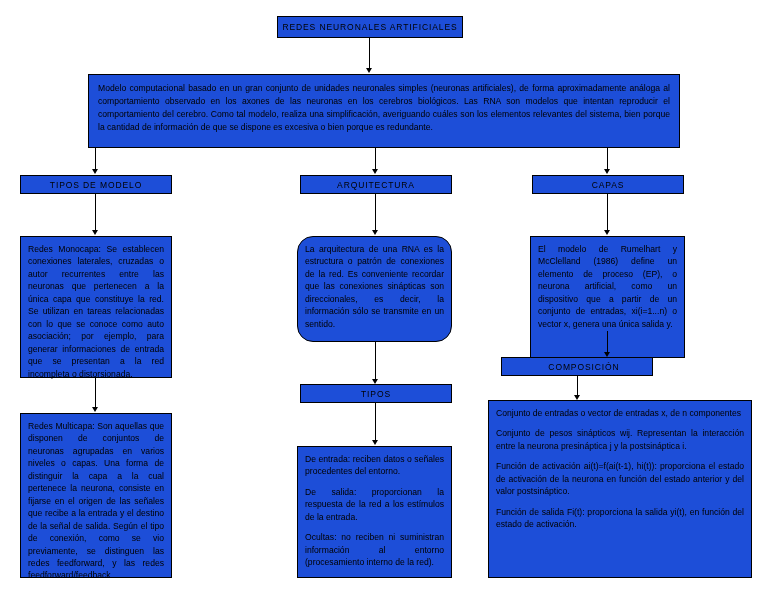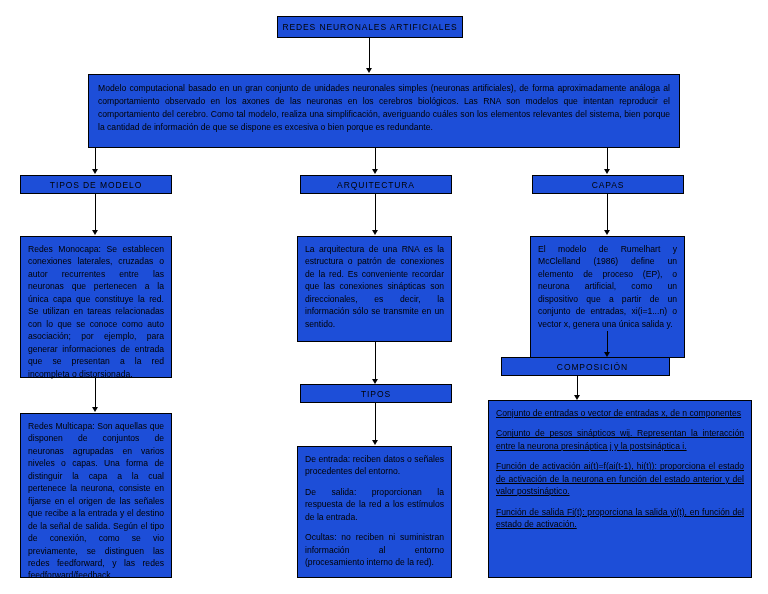--- a/index.html
+++ b/index.html
@@ -120,21 +120,21 @@
     <p>Redes Multicapa: Son aquellas que disponen de conjuntos de neuronas agrupadas en varios niveles o capas. Una forma de distinguir la capa a la cual pertenece la neurona, consiste en fijarse en el origen de las señales que recibe a la entrada y el destino de la señal de salida. Según el tipo de conexión, como se vio previamente, se distinguen las redes feedforward, y las redes feedforward/feedback.</p>
   </div>
 
   <div class="node header-node" style="left:300px; top:175px; width:152px; height:19px;">
     <span>ARQUITECTURA</span>
   </div>
 
   <div class="connector" style="left:375px; top:194px; height:37px;"></div>
   <div class="arrowhead" style="left:372px; top:230px;"></div>
 
-  <div class="node text-node" style="left:297px; top:236px; width:155px; height:106px;">
+  <div class="node text-node" style="left:297px; top:236px; width:155px; height:106px;border-radius:16px;">
     <p>La arquitectura de una RNA es la estructura o patrón de conexiones de la red. Es conveniente recordar que las conexiones sinápticas son direccionales, es decir, la información sólo se transmite en un sentido.</p>
   </div>
 
   <div class="connector" style="left:375px; top:342px; height:38px;"></div>
   <div class="arrowhead" style="left:372px; top:379px;"></div>
 
   <div class="node header-node" style="left:300px; top:384px; width:152px; height:19px;">
     <span>TIPOS</span>
   </div>
 
@@ -154,27 +154,27 @@
   <div class="connector" style="left:607px; top:194px; height:37px;"></div>
   <div class="arrowhead" style="left:604px; top:230px;"></div>
 
   <div class="node text-node" style="left:530px; top:236px; width:155px; height:122px;">
     <p>El modelo de Rumelhart y McClelland (1986) define un elemento de proceso (EP), o neurona artificial, como un dispositivo que a partir de un conjunto de entradas, xi(i=1...n) o vector x, genera una única salida y.</p>
   </div>
 
   <div class="connector" style="left:607px; top:331px; height:22px;"></div>
   <div class="arrowhead" style="left:604px; top:352px;"></div>
 
-  <div class="node header-node" style="left:501px; top:357px; width:169px; height:19px;padding-left:14px;">
+  <div class="node header-node" style="left:501px; top:357px; width:152px; height:19px;padding-left:14px;">
     <span>COMPOSICIÓN</span>
   </div>
 
   <div class="connector" style="left:577px; top:376px; height:20px;"></div>
   <div class="arrowhead" style="left:574px; top:395px;"></div>
 
-  <div class="node text-node" style="left:488px; top:400px; width:264px; height:178px;text-decoration:underline;">
+  <div class="node text-node" style="left:488px; top:400px; width:264px; height:178px;">
     <p>Conjunto de entradas o vector de entradas x, de n componentes</p>
     <p>Conjunto de pesos sinápticos wij. Representan la interacción entre la neurona presináptica j y la postsináptica i.</p>
     <p>Función de activación ai(t)=f(ai(t-1), hi(t)): proporciona el estado de activación de la neurona en función del estado anterior y del valor postsináptico.</p>
     <p>Función de salida Fi(t): proporciona la salida yi(t), en función del estado de activación.</p>
   </div>
 
 </div>
 
 </body></html>

